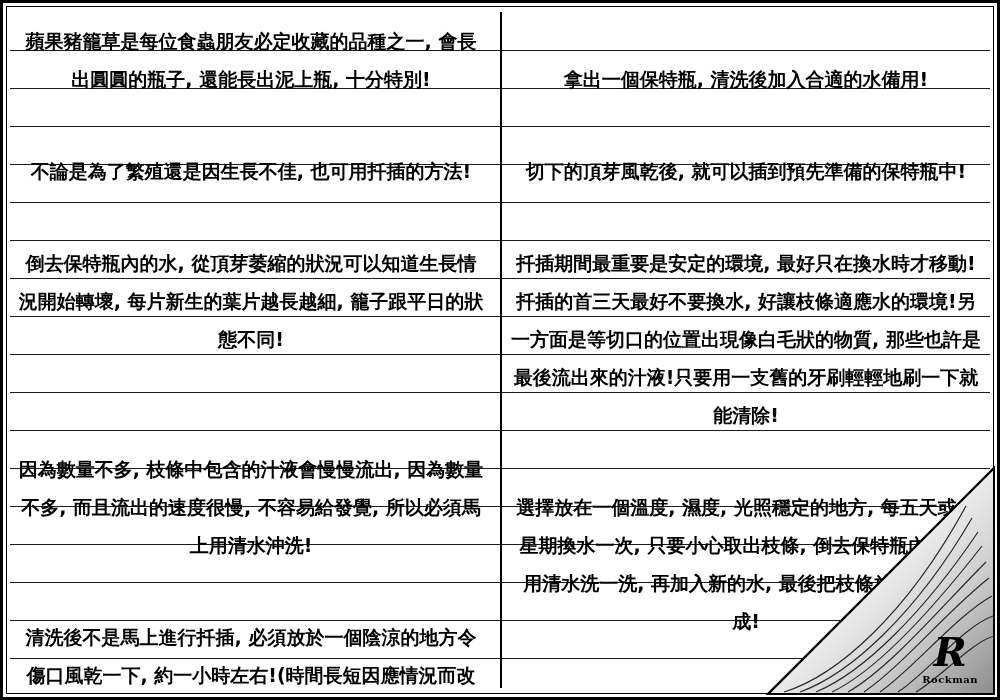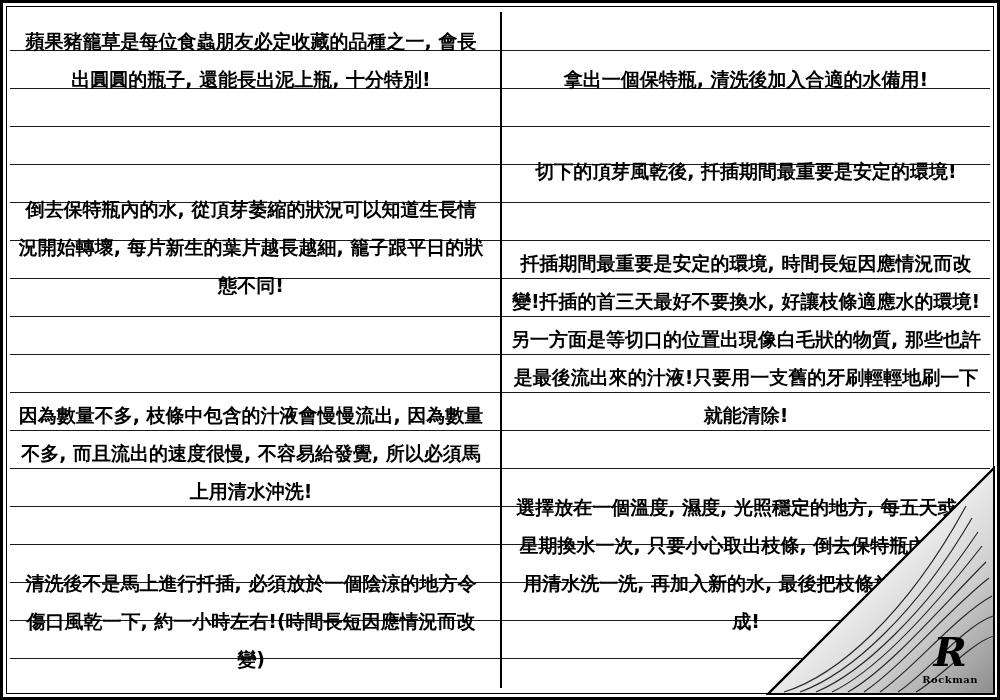--- a/index.html
+++ b/index.html
@@ -159,20 +159,21 @@
           <div class="rule" style="top: 456px;"></div>
           <div class="rule" style="top: 494px;"></div>
           <div class="rule" style="top: 532px;"></div>
           <div class="rule" style="top: 570px;"></div>
           <div class="rule" style="top: 608px;"></div>
           <div class="rule" style="top: 646px;"></div>
         </div>
       <div class="text-layer">
         <p class="para">蘋果豬籠草是每位食蟲朋友必定收藏的品種之一, 會長出圓圓的瓶子, 還能長出泥上瓶, 十分特別!</p>
         <p class="spacer">&nbsp;</p>
+        <p class="para">不論是為了繁殖還是因生長不佳, 也可用扦插的方法!</p>
         <p class="spacer">&nbsp;</p>
         <p class="para">倒去保特瓶內的水, 從頂芽萎縮的狀況可以知道生長情況開始轉壞, 每片新生的葉片越長越細, 籠子跟平日的狀態不同!</p>
         <p class="spacer">&nbsp;</p>
         <p class="spacer">&nbsp;</p>
         <p class="para">因為數量不多, 枝條中包含的汁液會慢慢流出, 因為數量不多, 而且流出的速度很慢, 不容易給發覺, 所以必須馬上用清水沖洗!</p>
         <p class="spacer">&nbsp;</p>
         <p class="para">清洗後不是馬上進行扦插, 必須放於一個陰涼的地方令傷口風乾一下, 約一小時左右!(時間長短因應情況而改變)</p>
 
       </div>
     </div>
@@ -194,23 +195,23 @@
           <div class="rule" style="top: 494px;"></div>
           <div class="rule" style="top: 532px;"></div>
           <div class="rule" style="top: 570px;"></div>
           <div class="rule" style="top: 608px;"></div>
           <div class="rule" style="top: 646px;"></div>
         </div>
       <div class="text-layer">
         <p class="spacer">&nbsp;</p>
         <p class="para">拿出一個保特瓶, 清洗後加入合適的水備用!</p>
         <p class="spacer">&nbsp;</p>
-        <p class="para">切下的頂芽風乾後, 扦插期間最重要是安定的環境!</p>
-        <p class="spacer">&nbsp;</p>
-        <p class="para">扦插期間最重要是安定的環境, 時間長短因應情況而改變!扦插的首三天最好不要換水, 好讓枝條適應水的環境!另一方面是等切口的位置出現像白毛狀的物質, 那些也許是最後流出來的汁液!只要用一支舊的牙刷輕輕地刷一下就能清除!</p>
+        <p class="para">切下的頂芽風乾後, 就可以插到預先準備的保特瓶中!</p>
+        <p class="spacer">&nbsp;</p>
+        <p class="para">扦插期間最重要是安定的環境, 最好只在換水時才移動!扦插的首三天最好不要換水, 好讓枝條適應水的環境!另一方面是等切口的位置出現像白毛狀的物質, 那些也許是最後流出來的汁液!只要用一支舊的牙刷輕輕地刷一下就能清除!</p>
         <p class="spacer">&nbsp;</p>
         <p class="para">選擇放在一個溫度, 濕度, 光照穩定的地方, 每五天或一星期換水一次, 只要小心取出枝條, 倒去保特瓶內的水, 用清水洗一洗, 再加入新的水, 最後把枝條放回去就完成!</p>
       </div>
     </div>
 
   </div>
 
   <div class="curl">
     <svg width="230" height="230" viewBox="0 0 230 230" xmlns="http://www.w3.org/2000/svg">
       <defs>

